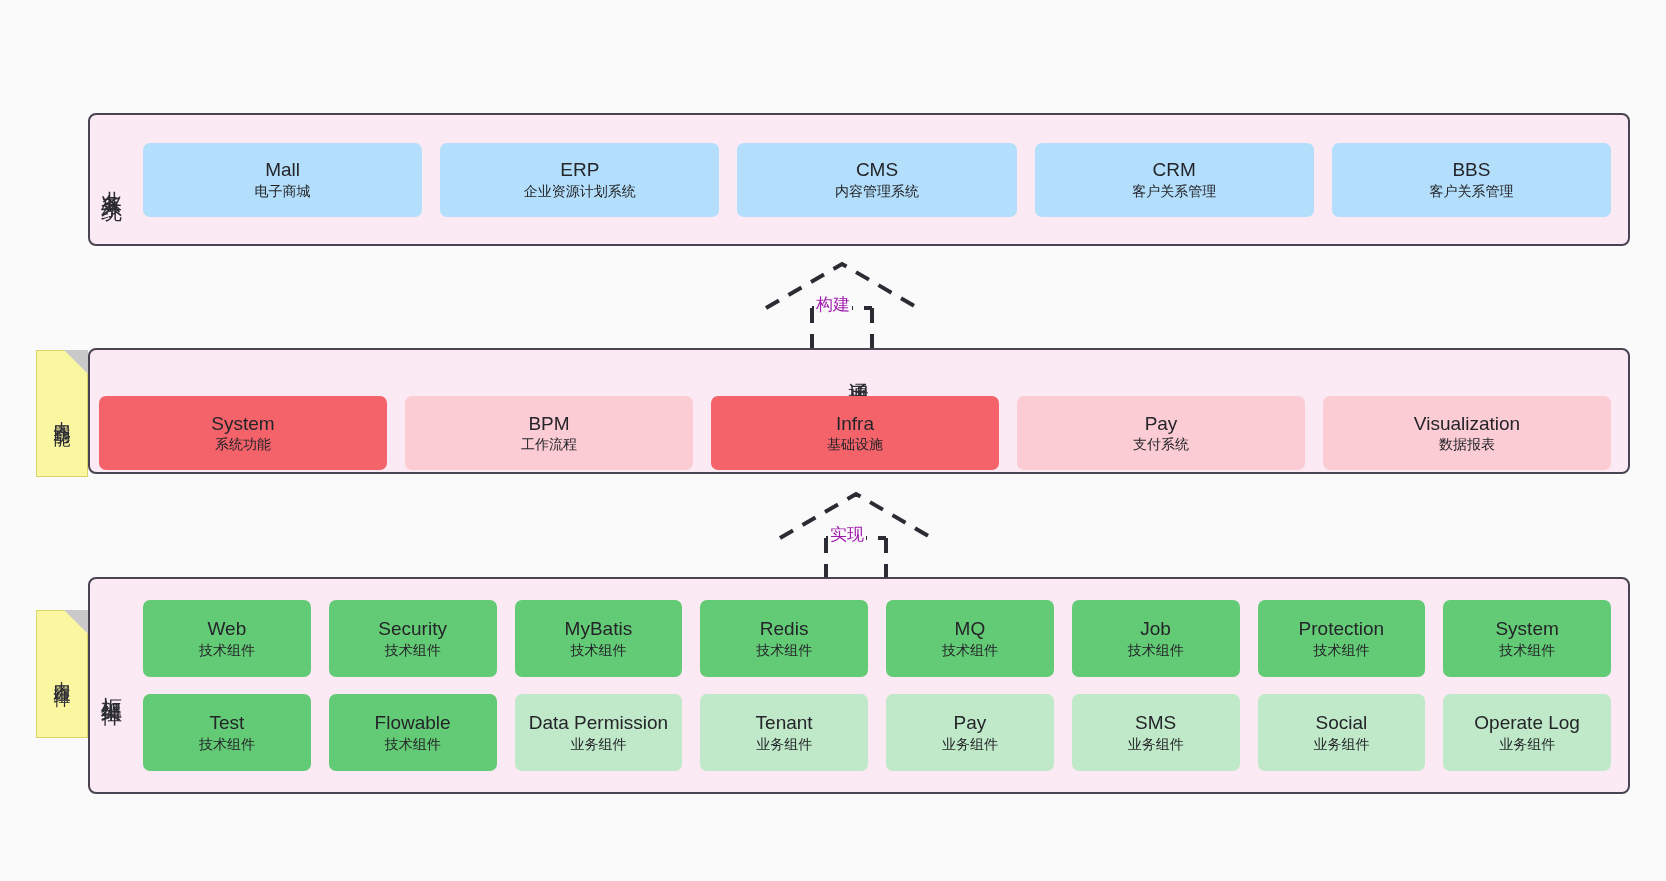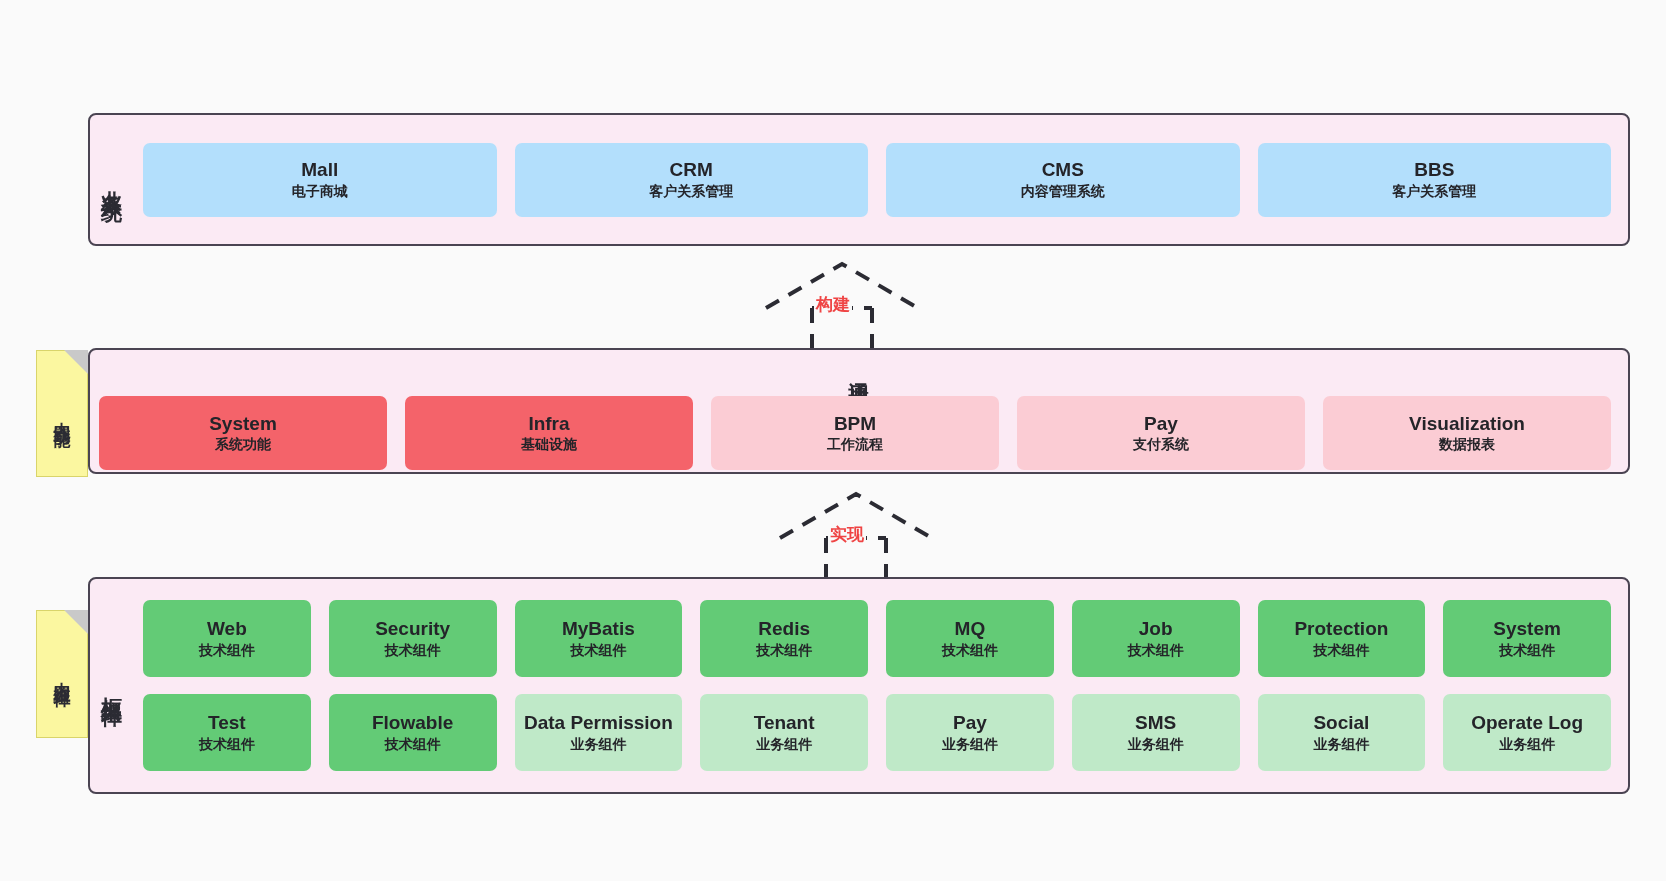--- a/index.html
+++ b/index.html
@@ -2,21 +2,21 @@
 <html><head>
 <meta charset="utf-8">
 <style>
   * { box-sizing: border-box; margin: 0; padding: 0; }
   html, body {
     width: 1666px; height: 881px;
     background: #fafafa;
     font-family: "Liberation Sans", "DejaVu Sans", sans-serif;
     overflow: hidden;
   }
-  #canvas { position: relative; width: 1666px; height: 881px; font-weight: bold; }
+  #canvas { position: relative; width: 1666px; height: 881px; }
 
   
   .layer {
     position: absolute;
     background: #fbeaf4;
     border: 2px solid #4a4452;
     border-radius: 8px;
     display: flex;
     align-items: stretch;
   }
@@ -104,21 +104,21 @@
   }
   #note-common { left: 36px; top: 350px; width: 52px; height: 127px; }
   #note-frame  { left: 36px; top: 610px; width: 52px; height: 128px; }
 
   
   .connector { position: absolute; }
   .connector svg { display: block; overflow: visible; }
   .conn-label {
     position: absolute;
     font-size: 17px;
-    color: #ef4444;
+    color: #a21caf;
     background: #fafafa;
     padding: 0 2px;
     white-space: nowrap;
     user-select: none;
   }
   #conn-build { left: 752px; top: 258px; width: 180px; height: 92px; }
   #conn-build .conn-label { left: 62px; top: 35px; }
   #conn-impl  { left: 766px; top: 488px; width: 180px; height: 92px; }
   #conn-impl  .conn-label { left: 62px; top: 35px; }
 </style>
@@ -129,26 +129,30 @@
 
   <div class="layer" id="layer-business">
     <div class="layer-title">业务系统</div>
     <div class="layer-body">
       <div class="row">
         <div class="cell c-blue">
           <span class="t-en">Mall</span>
           <span class="t-cn">电子商城</span>
         </div>
         <div class="cell c-blue">
+          <span class="t-en">ERP</span>
+          <span class="t-cn">企业资源计划系统</span>
+        </div>
+        <div class="cell c-blue">
+          <span class="t-en">CMS</span>
+          <span class="t-cn">内容管理系统</span>
+        </div>
+        <div class="cell c-blue">
           <span class="t-en">CRM</span>
           <span class="t-cn">客户关系管理</span>
-        </div>
-        <div class="cell c-blue">
-          <span class="t-en">CMS</span>
-          <span class="t-cn">内容管理系统</span>
         </div>
         <div class="cell c-blue">
           <span class="t-en">BBS</span>
           <span class="t-cn">客户关系管理</span>
         </div>
       </div>
     </div>
   </div>
 
   <div class="connector" id="conn-build">
@@ -163,27 +167,27 @@
     <span>内置功能</span>
   </div>
   <div class="layer" id="layer-common">
     <div class="layer-title">通用模块</div>
     <div class="layer-body">
       <div class="row">
         <div class="cell c-red-strong">
           <span class="t-en">System</span>
           <span class="t-cn">系统功能</span>
         </div>
+        <div class="cell c-red-light">
+          <span class="t-en">BPM</span>
+          <span class="t-cn">工作流程</span>
+        </div>
         <div class="cell c-red-strong">
           <span class="t-en">Infra</span>
           <span class="t-cn">基础设施</span>
-        </div>
-        <div class="cell c-red-light">
-          <span class="t-en">BPM</span>
-          <span class="t-cn">工作流程</span>
         </div>
         <div class="cell c-red-light">
           <span class="t-en">Pay</span>
           <span class="t-cn">支付系统</span>
         </div>
         <div class="cell c-red-light">
           <span class="t-en">Visualization</span>
           <span class="t-cn">数据报表</span>
         </div>
       </div>

